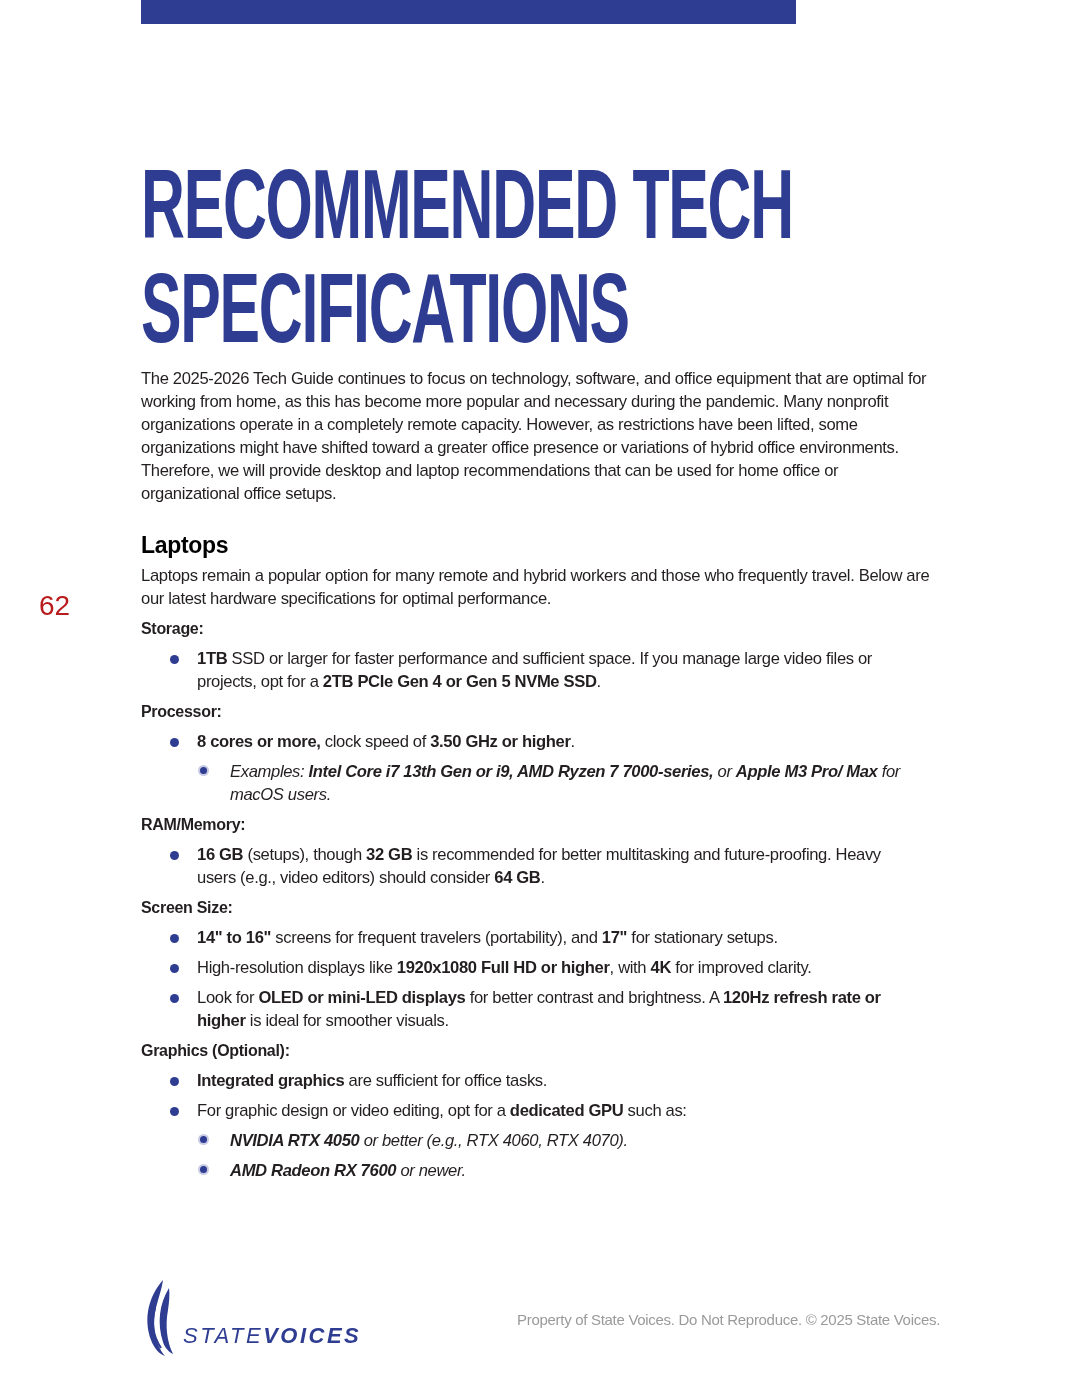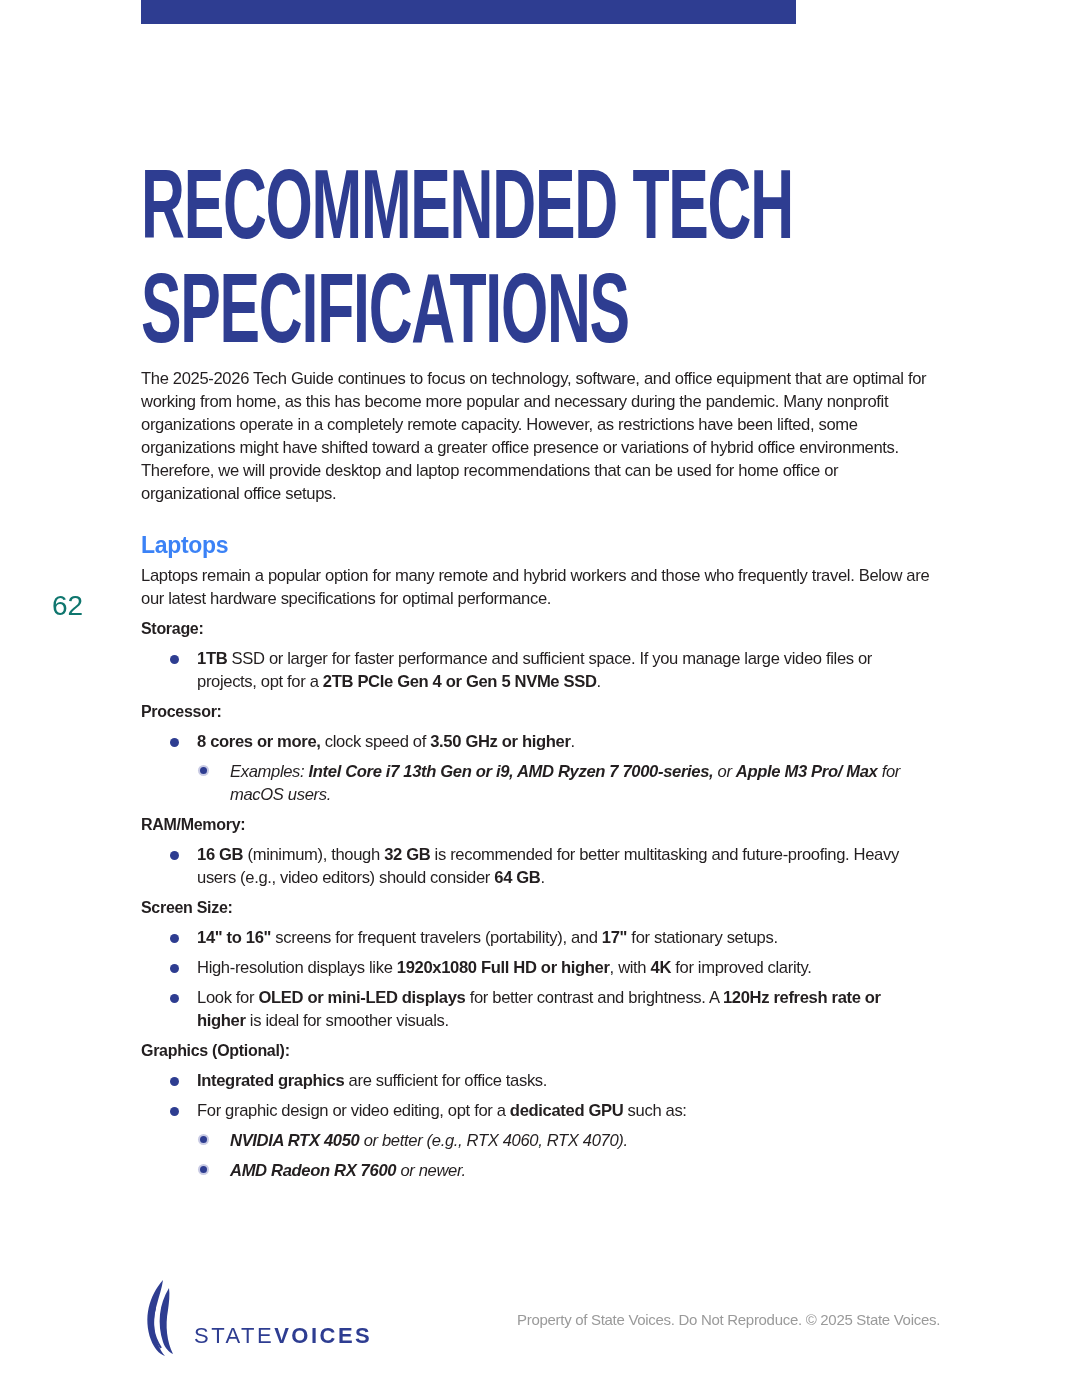--- a/index.html
+++ b/index.html
@@ -5,34 +5,34 @@
   html, body { margin: 0; padding: 0; background: #ffffff; }
   body { width: 1082px; height: 1400px; position: relative; overflow: hidden;
          font-family: "Liberation Sans", sans-serif; color: #231f20; }
   .top-bar { position: absolute; left: 141px; top: 0; width: 655px; height: 24px; background: #2e3d91; }
   .page-title { position: absolute; left: 141px; top: 152px; margin: 0;
     font-family: "Liberation Sans", sans-serif; font-weight: 700; color: #2e3d91;
     font-size: 98px; line-height: 104px; letter-spacing: -2px;
     transform: scaleX(0.62); transform-origin: left top; white-space: nowrap; }
   .intro { position: absolute; left: 141px; top: 367px; width: 790px; margin: 0;
     font-size: 16.6px; line-height: 23px; letter-spacing: -0.35px; }
-  .page-number { position: absolute; left: 52px; top: 590px; font-size: 28px; color: #0f766e; font-weight: 300; }
+  .page-number { position: absolute; left: 39px; top: 590px; font-size: 28px; color: #b91c1c; font-weight: 300; }
   .section { position: absolute; left: 141px; top: 530px; width: 800px; }
-  .section-heading { margin: 0; color: #3b82f6; font-size: 23px; font-weight: 700; line-height: 30px; letter-spacing: -0.3px; }
+  .section-heading { margin: 0; color: #000000; font-size: 23px; font-weight: 700; line-height: 30px; letter-spacing: -0.3px; }
   .section-intro { margin: 4px 0 0 0; font-size: 16.6px; line-height: 23px; letter-spacing: -0.35px; }
   .spec-group { margin-top: 8px; }
   .spec-label { font-size: 16px; font-weight: 700; line-height: 22px; letter-spacing: -0.3px; color: #231f20; }
   ul { list-style: none; margin: 0; padding: 0; }
   .bullet { position: relative; padding-left: 56px; margin-top: 7px; font-size: 16.6px; line-height: 23px; letter-spacing: -0.35px; width: 725px; }
   .bullet::before { content: ""; position: absolute; left: 29px; top: 8px; width: 9px; height: 9px; border-radius: 50%; background: #2e3d91; }
   .sub-bullet { position: relative; padding-left: 89px; margin-top: 7px; font-size: 16.6px; line-height: 23px; letter-spacing: -0.35px; width: 692px; font-style: italic; }
   .sub-bullet::before { content: ""; position: absolute; left: 59px; top: 7px; width: 7px; height: 7px; border-radius: 50%; background: #2e3d91; box-shadow: 0 0 0 2px #c9cbe4; }
   b { font-weight: 700; }
   .logo { position: absolute; left: 141px; top: 1278px; width: 230px; height: 80px; }
-  .logo-text { position: absolute; left: 53px; top: 45px; font-size: 22px; letter-spacing: 2.5px; color: #2e3d91; white-space: nowrap; }
+  .logo-text { position: absolute; left: 42px; top: 45px; font-size: 22px; letter-spacing: 2.5px; color: #2e3d91; white-space: nowrap; font-style: italic; }
   .logo-text .b { font-weight: 700; }
   .footer { position: absolute; right: 142px; top: 1310px; text-align: right; }
   .footer-title { font-size: 20px; font-weight: 700; color: #7b80b8; line-height: 24px; letter-spacing: -0.3px; }
   .footer-copy { font-size: 15px; color: #9a9a9a; line-height: 20px; letter-spacing: -0.3px; margin-left: 44px; }
 </style>
 </head>
 <body>
 
 <div class="top-bar"></div>
 
@@ -60,21 +60,21 @@
     <div class="spec-label">Processor:</div>
     <ul>
       <li class="bullet"><b>8 cores or more,</b><span> clock speed of </span><b>3.50 GHz or higher</b><span>.</span></li>
       <li class="sub-bullet"><span>Examples: </span><b>Intel Core i7 13th Gen or i9, AMD Ryzen 7 7000-series,</b><span> or </span><b>Apple M3 Pro/ Max</b><span> for macOS users.</span></li>
     </ul>
   </div>
 
   <div class="spec-group">
     <div class="spec-label">RAM/Memory:</div>
     <ul>
-      <li class="bullet"><b>16 GB</b><span> (minimum), though </span><b>32 GB</b><span> is recommended for better multitasking and future-proofing. Heavy users (e.g., video editors) should consider </span><b>64 GB</b><span>.</span></li>
+      <li class="bullet"><b>16 GB</b><span> (setups), though </span><b>32 GB</b><span> is recommended for better multitasking and future-proofing. Heavy users (e.g., video editors) should consider </span><b>64 GB</b><span>.</span></li>
     </ul>
   </div>
 
   <div class="spec-group">
     <div class="spec-label">Screen Size:</div>
     <ul>
       <li class="bullet"><b>14" to 16"</b><span> screens for frequent travelers (portability), and </span><b>17"</b><span> for stationary setups.</span></li>
       <li class="bullet"><span>High-resolution displays like </span><b>1920x1080 Full HD or higher</b><span>, with </span><b>4K</b><span> for improved clarity.</span></li>
       <li class="bullet"><span>Look for </span><b>OLED or mini-LED displays</b><span> for better contrast and brightness. A </span><b>120Hz refresh rate or higher</b><span> is ideal for smoother visuals.</span></li>
     </ul>

